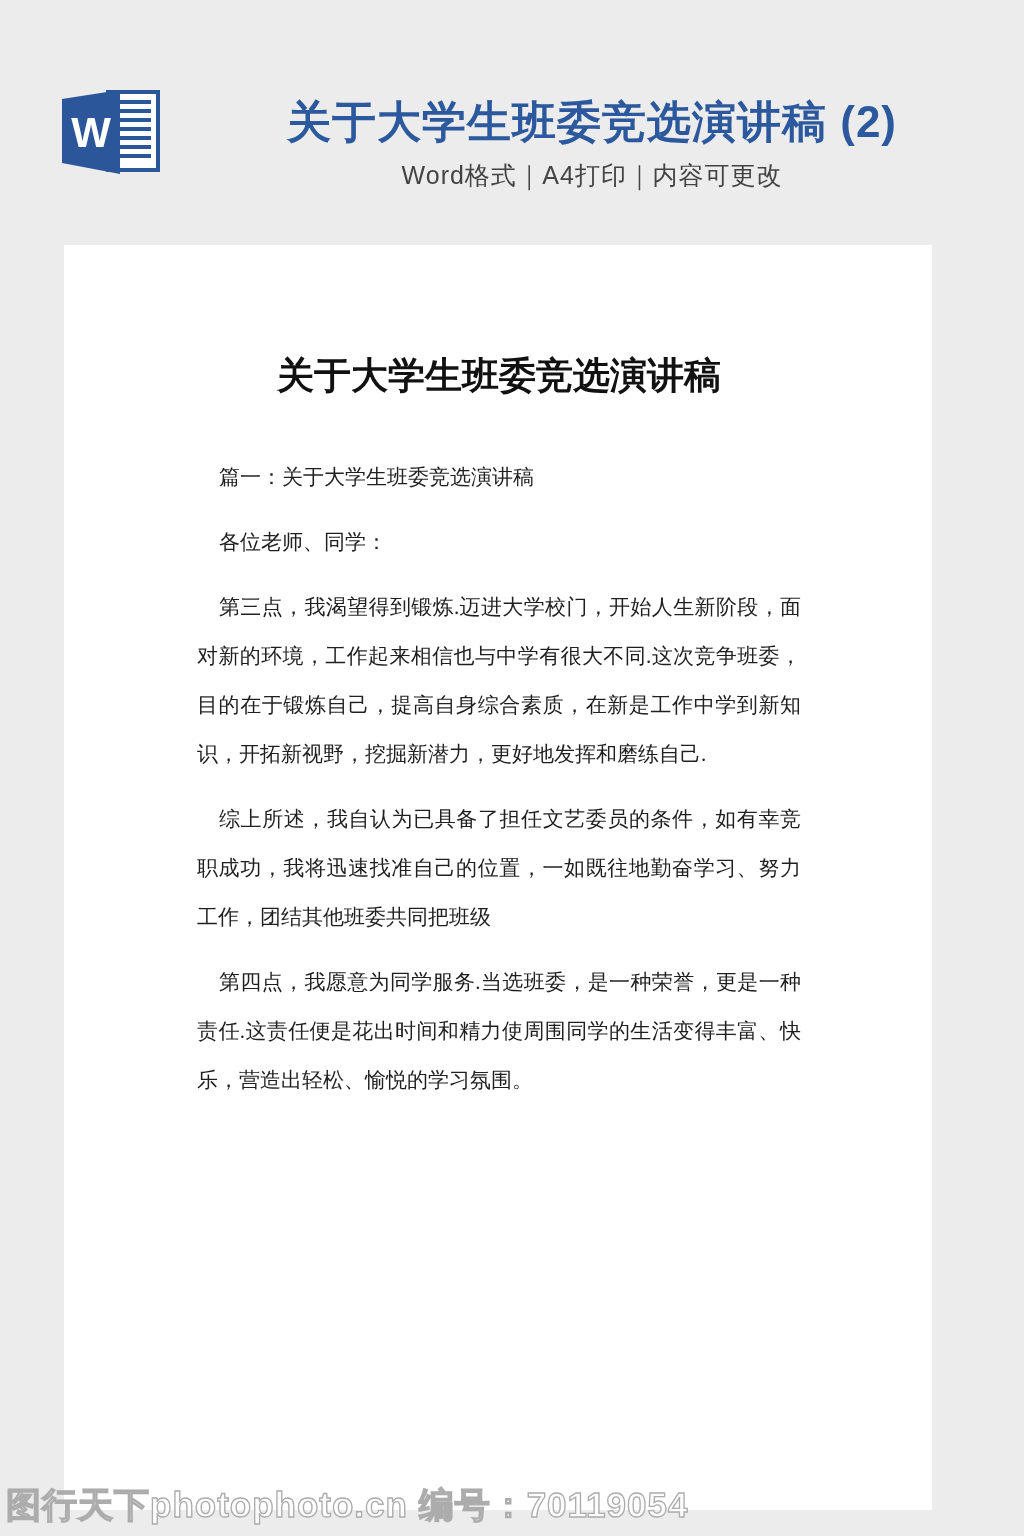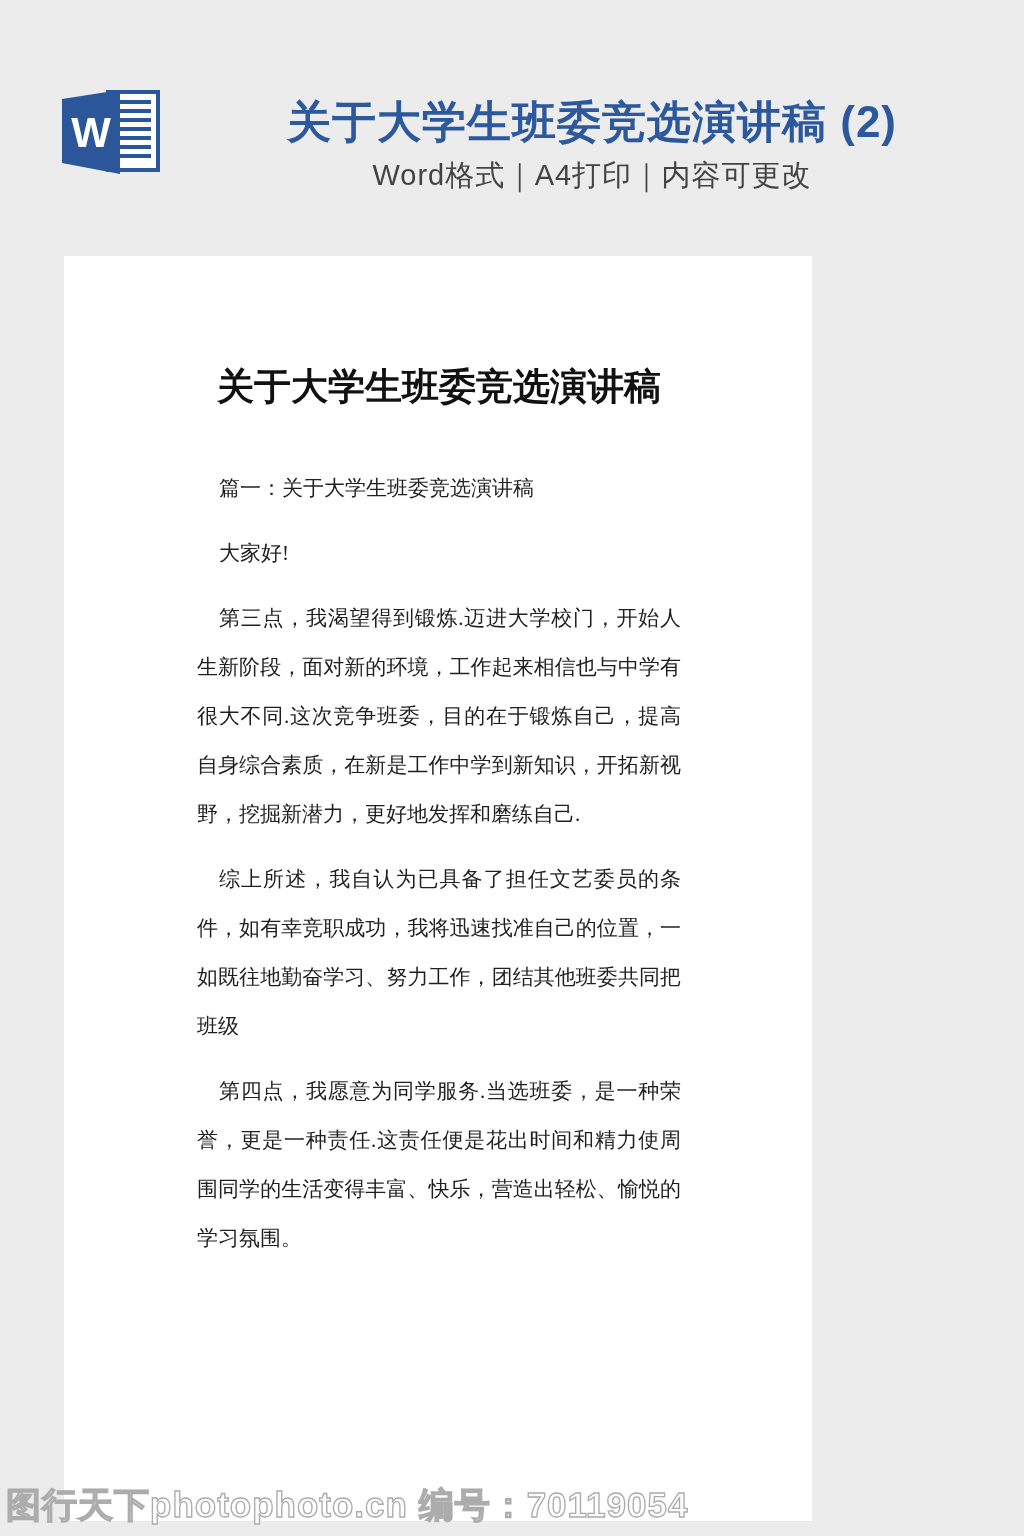--- a/index.html
+++ b/index.html
@@ -41,31 +41,31 @@
   .header-title {
     margin: 0;
     font-size: 44px;
     line-height: 58px;
     font-weight: bold;
     color: #2C599D;
     letter-spacing: 1px;
   }
   .header-sub {
     margin: 8px 0 0 0;
-    font-size: 29px;
+    font-size: 25px;
     line-height: 32px;
     color: #434343;
     letter-spacing: 1px;
   }
   
   .page {
     position: absolute;
     left: 64px;
-    top: 256px;
-    width: 748px;
+    top: 245px;
+    width: 868px;
     height: 1265px;
     background: #FFFFFF;
   }
   .page-inner {
     padding: 106px 115px 0 117px;
   }
   .doc-title {
     margin: 0;
     text-align: center;
     font-family: "Liberation Serif", "DejaVu Serif", serif;
@@ -128,21 +128,21 @@
       <h1 class="header-title">关于大学生班委竞选演讲稿 (2)</h1>
       <div class="header-sub">Word格式｜A4打印｜内容可更改</div>
     </div>
   </div>
 
   <div class="page">
     <div class="page-inner">
       <h2 class="doc-title">关于大学生班委竞选演讲稿</h2>
       <div class="doc-body">
         <p>篇一：关于大学生班委竞选演讲稿</p>
-        <p>大家好!</p>
+        <p>各位老师、同学：</p>
         <p>第三点，我渴望得到锻炼.迈进大学校门，开始人生新阶段，面对新的环境，工作起来相信也与中学有很大不同.这次竞争班委，目的在于锻炼自己，提高自身综合素质，在新是工作中学到新知识，开拓新视野，挖掘新潜力，更好地发挥和磨练自己.</p>
         <p>综上所述，我自认为已具备了担任文艺委员的条件，如有幸竞职成功，我将迅速找准自己的位置，一如既往地勤奋学习、努力工作，团结其他班委共同把班级</p>
         <p>第四点，我愿意为同学服务.当选班委，是一种荣誉，更是一种责任.这责任便是花出时间和精力使周围同学的生活变得丰富、快乐，营造出轻松、愉悦的学习氛围。</p>
       </div>
     </div>
   </div>
 
   <div class="watermark">图行天下photophoto.cn 编号：70119054</div>
 
 </div>

